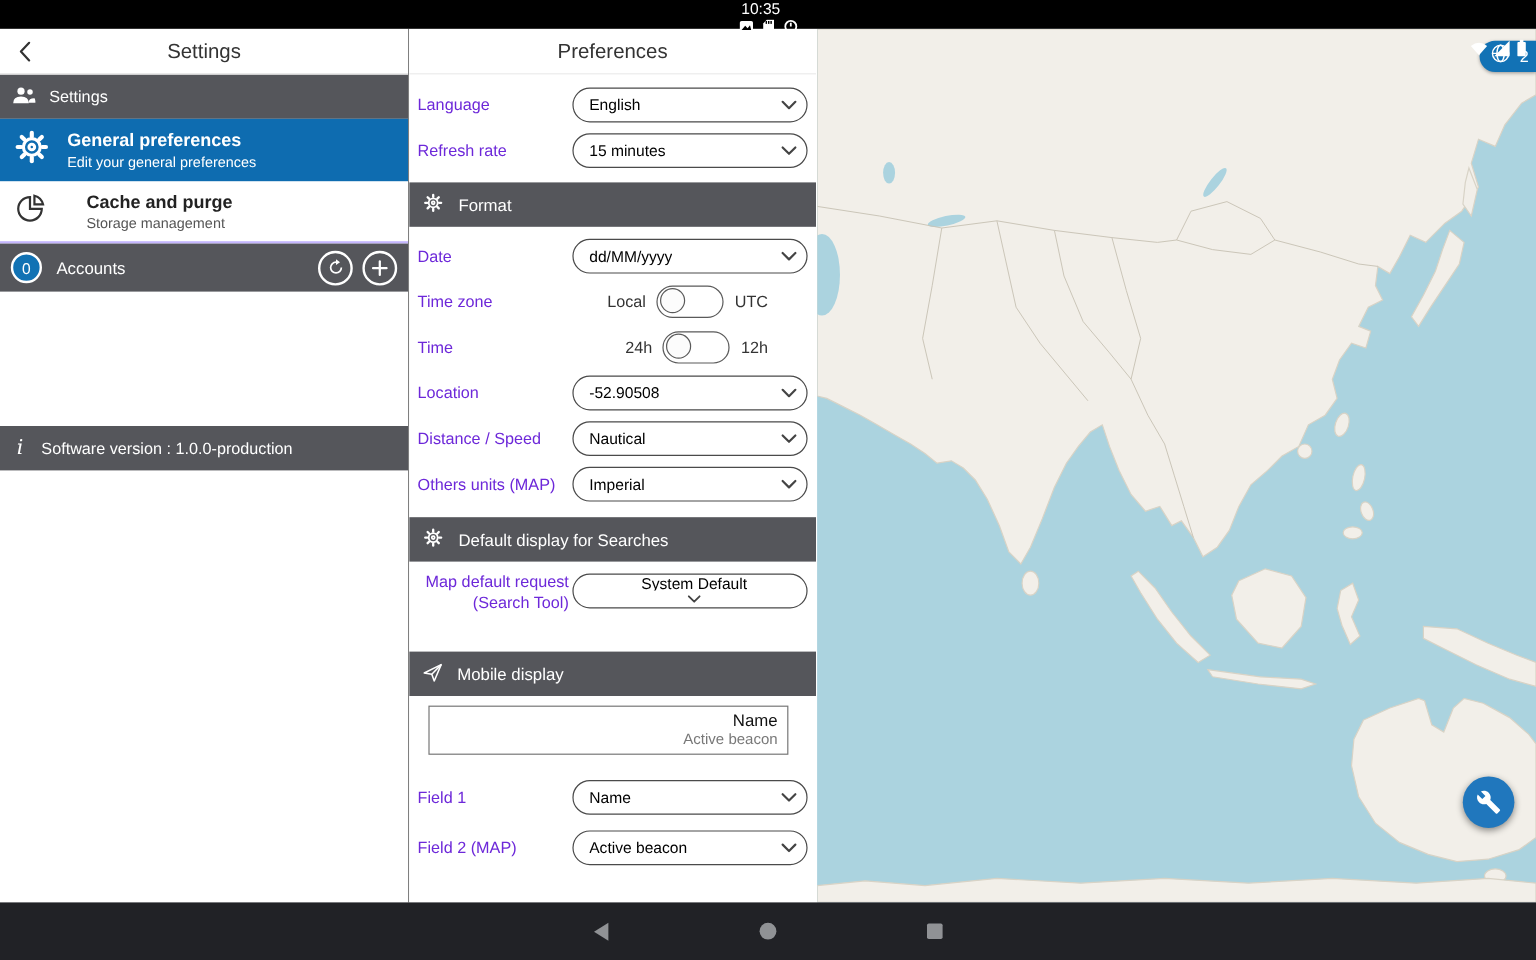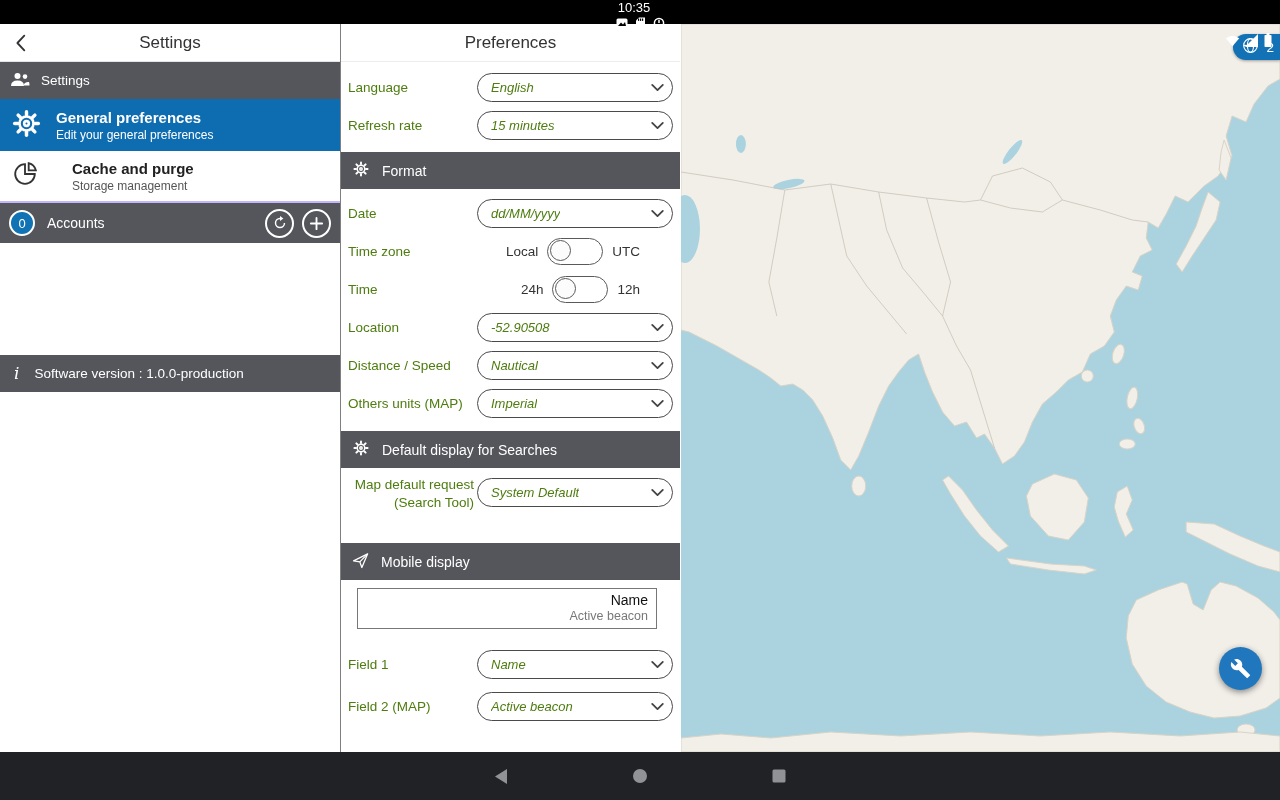--- a/index.html
+++ b/index.html
@@ -39,25 +39,25 @@
   .acc-actions{margin-left:auto;display:flex;gap:8px;}
   .circle-btn{width:29px;height:29px;border-radius:50%;border:2px solid #fff;display:flex;align-items:center;justify-content:center;background:transparent;}
   .version{position:absolute;top:331px;left:0;width:100%;height:37px;background:#55565b;color:#fff;
     display:flex;align-items:center;gap:15px;padding:0 14px;font-size:13.5px;}
   .info-i{font-family:"DejaVu Serif","Liberation Serif",serif;font-style:italic;font-size:17px;line-height:1;}
 
   
   .prefs-panel{position:absolute;top:24px;left:341px;width:339px;height:728px;background:#fff;overflow:hidden;text-align:right;}
   .prefs-panel .panel-title{border-bottom:1px solid #ececec;}
   .pref-row{display:flex;align-items:center;justify-content:space-between;height:38px;padding:0 7px;}
-  .pref-row .lbl{font-size:13.5px;color:#4d7c0f;}
+  .pref-row .lbl{font-size:13.5px;color:#6d28d9;}
   .row-mt6{margin-top:6px;}  .row-mt5{margin-top:5px;}
   .select{width:196px;height:29px;border:1px solid #4a4a4a;border-radius:15px;background:#fff;
     display:flex;align-items:center;justify-content:space-between;padding:0 6px 0 13px;cursor:pointer;flex:0 0 auto;}
-  .select .val{font-size:13px;color:#4d7c0f;white-space:nowrap;overflow:hidden;font-style:italic;}
+  .select .val{font-size:13px;color:#000000;white-space:nowrap;overflow:hidden;}
   .section-bar{height:37px;background:#55565b;color:#fff;display:flex;align-items:center;gap:12px;
     padding:0 11px;font-size:14px;}
   .sb-mt8{margin-top:8px;} .sb-mt9{margin-top:9px;}
   .tg{display:flex;align-items:center;gap:9px;margin-right:33px;}
   .tg .side{font-size:13.5px;color:#333;}
   .switch{width:56px;height:27px;border:1.5px solid #5a5a5a;border-radius:14px;position:relative;background:#fff;cursor:pointer;}
   .knob{position:absolute;left:2px;top:1px;width:21px;height:21px;border:1.5px solid #5a5a5a;border-radius:50%;background:#fcfcfc;}
   .pref-row.tall{height:75px;align-items:flex-start;padding-top:8px;}
   .pref-row.tall .lbl{width:126px;line-height:1.3;}
   .preview-box{margin:8px 23px 0 16px;height:41px;border:1px solid #777;padding:3px 8px;}
@@ -334,21 +334,21 @@
             <line x1="5.8" y1="18.2" x2="7.4" y2="16.6"></line>
               <line x1="16.6" y1="7.4" x2="18.2" y2="5.8"></line>
           </g>
         </svg>
       </span>
       <span>Default display for Searches</span>
     </div>
 
     <div class="pref-row tall">
       <span class="lbl">Map default request (Search Tool)</span>
-      <span class="select" style="margin-top:2px;">
+      <span class="select" style="margin-top:2px;flex-direction:column;">
         <span class="val">System Default</span>
         <svg width="17" height="17" viewBox="0 0 16 16" fill="none" stroke="#444" stroke-width="1.7" stroke-linecap="round" stroke-linejoin="round">
             <path d="M3 5.5 L8 10.5 L13 5.5"></path>
           </svg>
       </span>
     </div>
 
     <div class="section-bar">
       <span>
         <svg width="17" height="17" viewBox="0 0 20 20" fill="none" stroke="#fff" stroke-width="1.5" stroke-linejoin="round">

